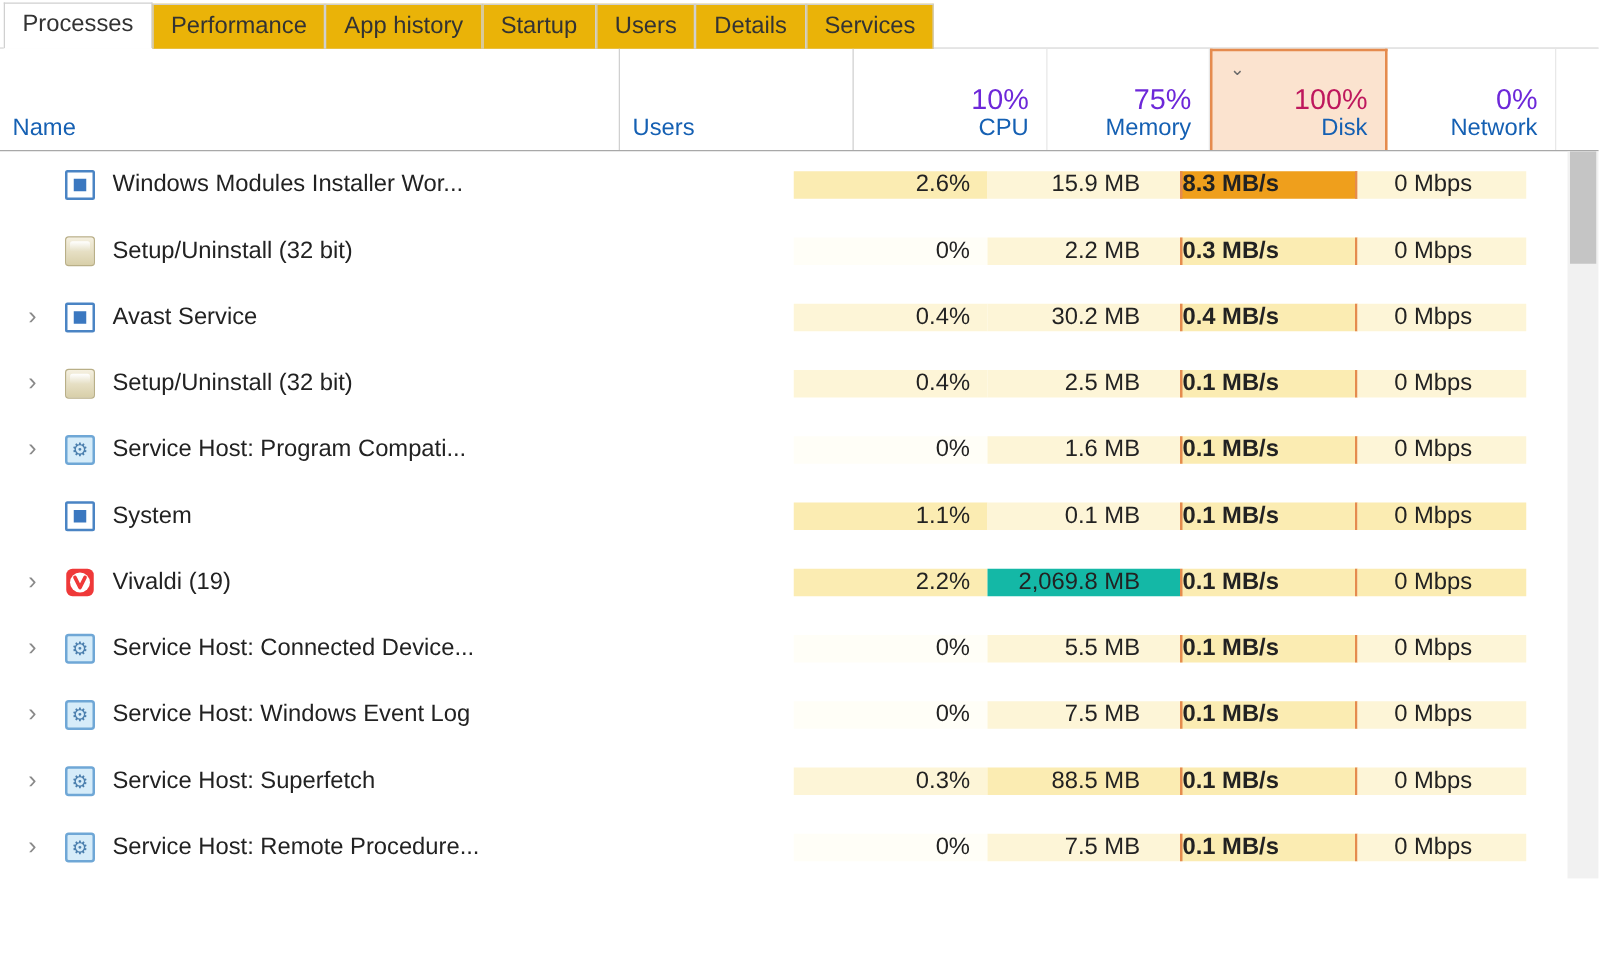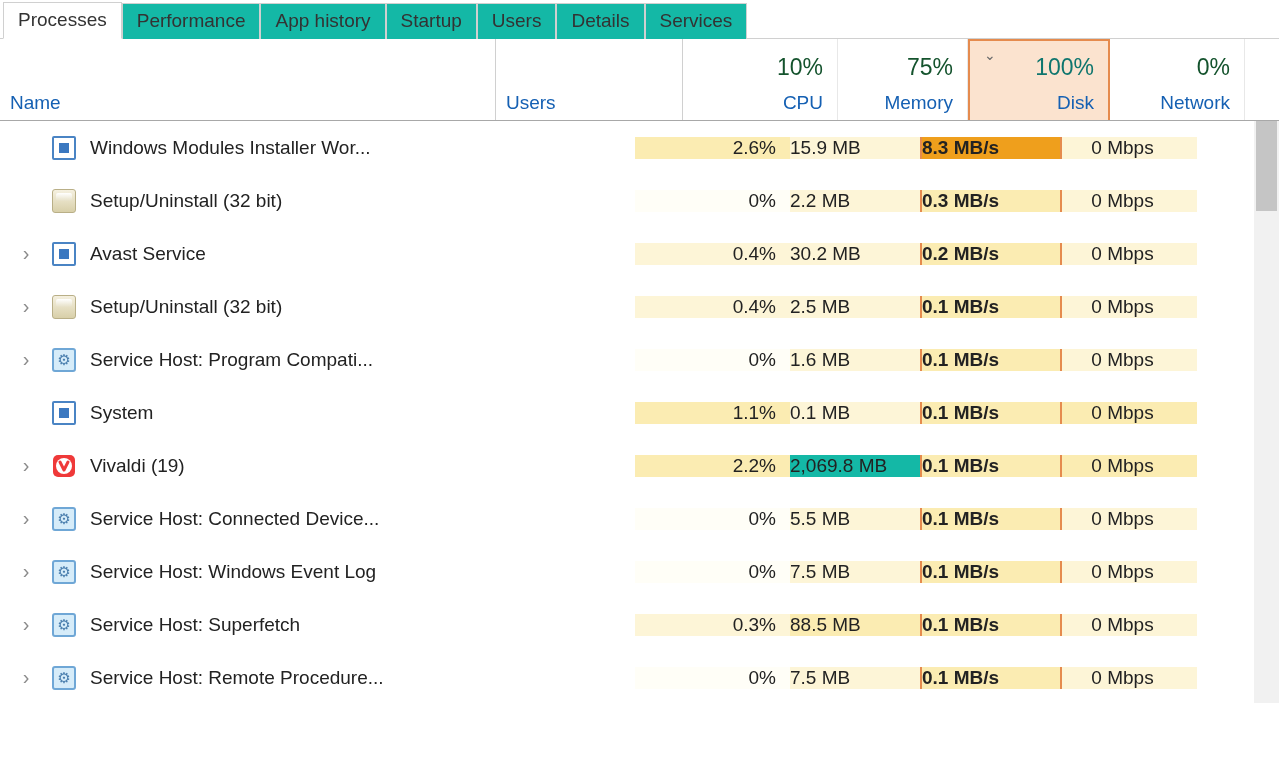--- a/index.html
+++ b/index.html
@@ -17,21 +17,21 @@
     align-items: flex-end;
     border-bottom: 1px solid #d0d0d0;
     padding-left: 3px;
     padding-top: 2px;
     background:#fff;
   }
   .tab {
     padding: 6px 14px 7px 14px;
     border: 1px solid #d0d0d0;
     border-bottom: none;
-    background: #14b8a6;
+    background: #eab308;
     margin-right: 0px;
     margin-bottom: -1px;
     color:#333;
     cursor: default;
     user-select: none;
   }
   .tab.active {
     background: #fff;
     border-bottom: 1px solid #fff;
   }
@@ -51,36 +51,36 @@
   }
   .h-name   { width: 496px; color:#1560b3; border-right:1px solid #d0d0d0; }
   .h-status { width: 187px; color:#1560b3; border-right:1px solid #d0d0d0; }
   .h-cpu    { width: 155px; text-align:right; align-items:flex-end; }
   .h-mem    { width: 130px; text-align:right; align-items:flex-end; }
   .h-disk   { width: 142px; text-align:right; align-items:flex-end;
               background:#fbe3cf;
               border:2px solid #e58b4e; border-bottom:none; position:relative;}
   .h-net    { width: 135px; text-align:right; align-items:flex-end; }
   .h-scroll { flex:1; border-right:none;}
-  .h-pct  { font-size:23px; color:#14532d; line-height:1.1;}
-  .h-disk .h-pct { color:#0f766e; }
-  .h-lbl  { color:#1560b3; font-size:19px; margin-top:12px;}
+  .h-pct  { font-size:23px; color:#6d28d9; line-height:1.1;}
+  .h-disk .h-pct { color:#be185d; }
+  .h-lbl  { color:#1560b3; font-size:19px; margin-top:0;}
   .sort-caret {
     position:absolute; top:6px; left:14px;
     font-size:14px; color:#6a6a6a;
   }
   
   .gridbody { position:relative; height: 582px; overflow:hidden; }
   .row {
     display:flex; align-items:center; height:53px;
   }
   .c-name   { width: 448px; display:flex; align-items:center; }
   .c-status { width: 187px; }
   .c-cpu    { width: 155px; text-align:right; padding-right:14px;}
-  .c-mem    { width: 130px; text-align:left; padding-right:32px;}
+  .c-mem    { width: 154px; text-align:right; padding-right:32px;}
   .c-disk   { width: 142px; text-align:left; padding-right:14px;
               border-left:2px solid #e58b4e; border-right:2px solid #e58b4e;font-weight:bold;}
   .c-net    { width: 135px; text-align:center; padding-right:14px;}
   
   .heat0 { background:#fffef7; }
   .heat1 { background:#fdf5d7; }
   .heat2 { background:#fbecb2; }
   .heat4 { background:#14b8a6; }
   .heat5 { background:#ef9f1c; }
   
@@ -184,21 +184,21 @@
       </div>
       <div class="row">
         <div class="c-name">
           <span class="exp" style="transform: none; font-size: 20px; color: rgb(138, 138, 138);">›</span>
           <span class="ico ico-app"></span>
           <span class="pname">Avast Service</span>
         </div>
         <div class="c-status"></div>
         <div class="c-cpu heat1">0.4%</div>
         <div class="c-mem heat1">30.2 MB</div>
-        <div class="c-disk heat2">0.2 MB/s</div>
+        <div class="c-disk heat2">0.4 MB/s</div>
         <div class="c-net heat1">0 Mbps</div>
       </div>
       <div class="row">
         <div class="c-name">
           <span class="exp" style="transform: none; font-size: 20px; color: rgb(138, 138, 138);">›</span>
           <span class="ico ico-box"></span>
           <span class="pname">Setup/Uninstall (32 bit)</span>
         </div>
         <div class="c-status"></div>
         <div class="c-cpu heat1">0.4%</div>

